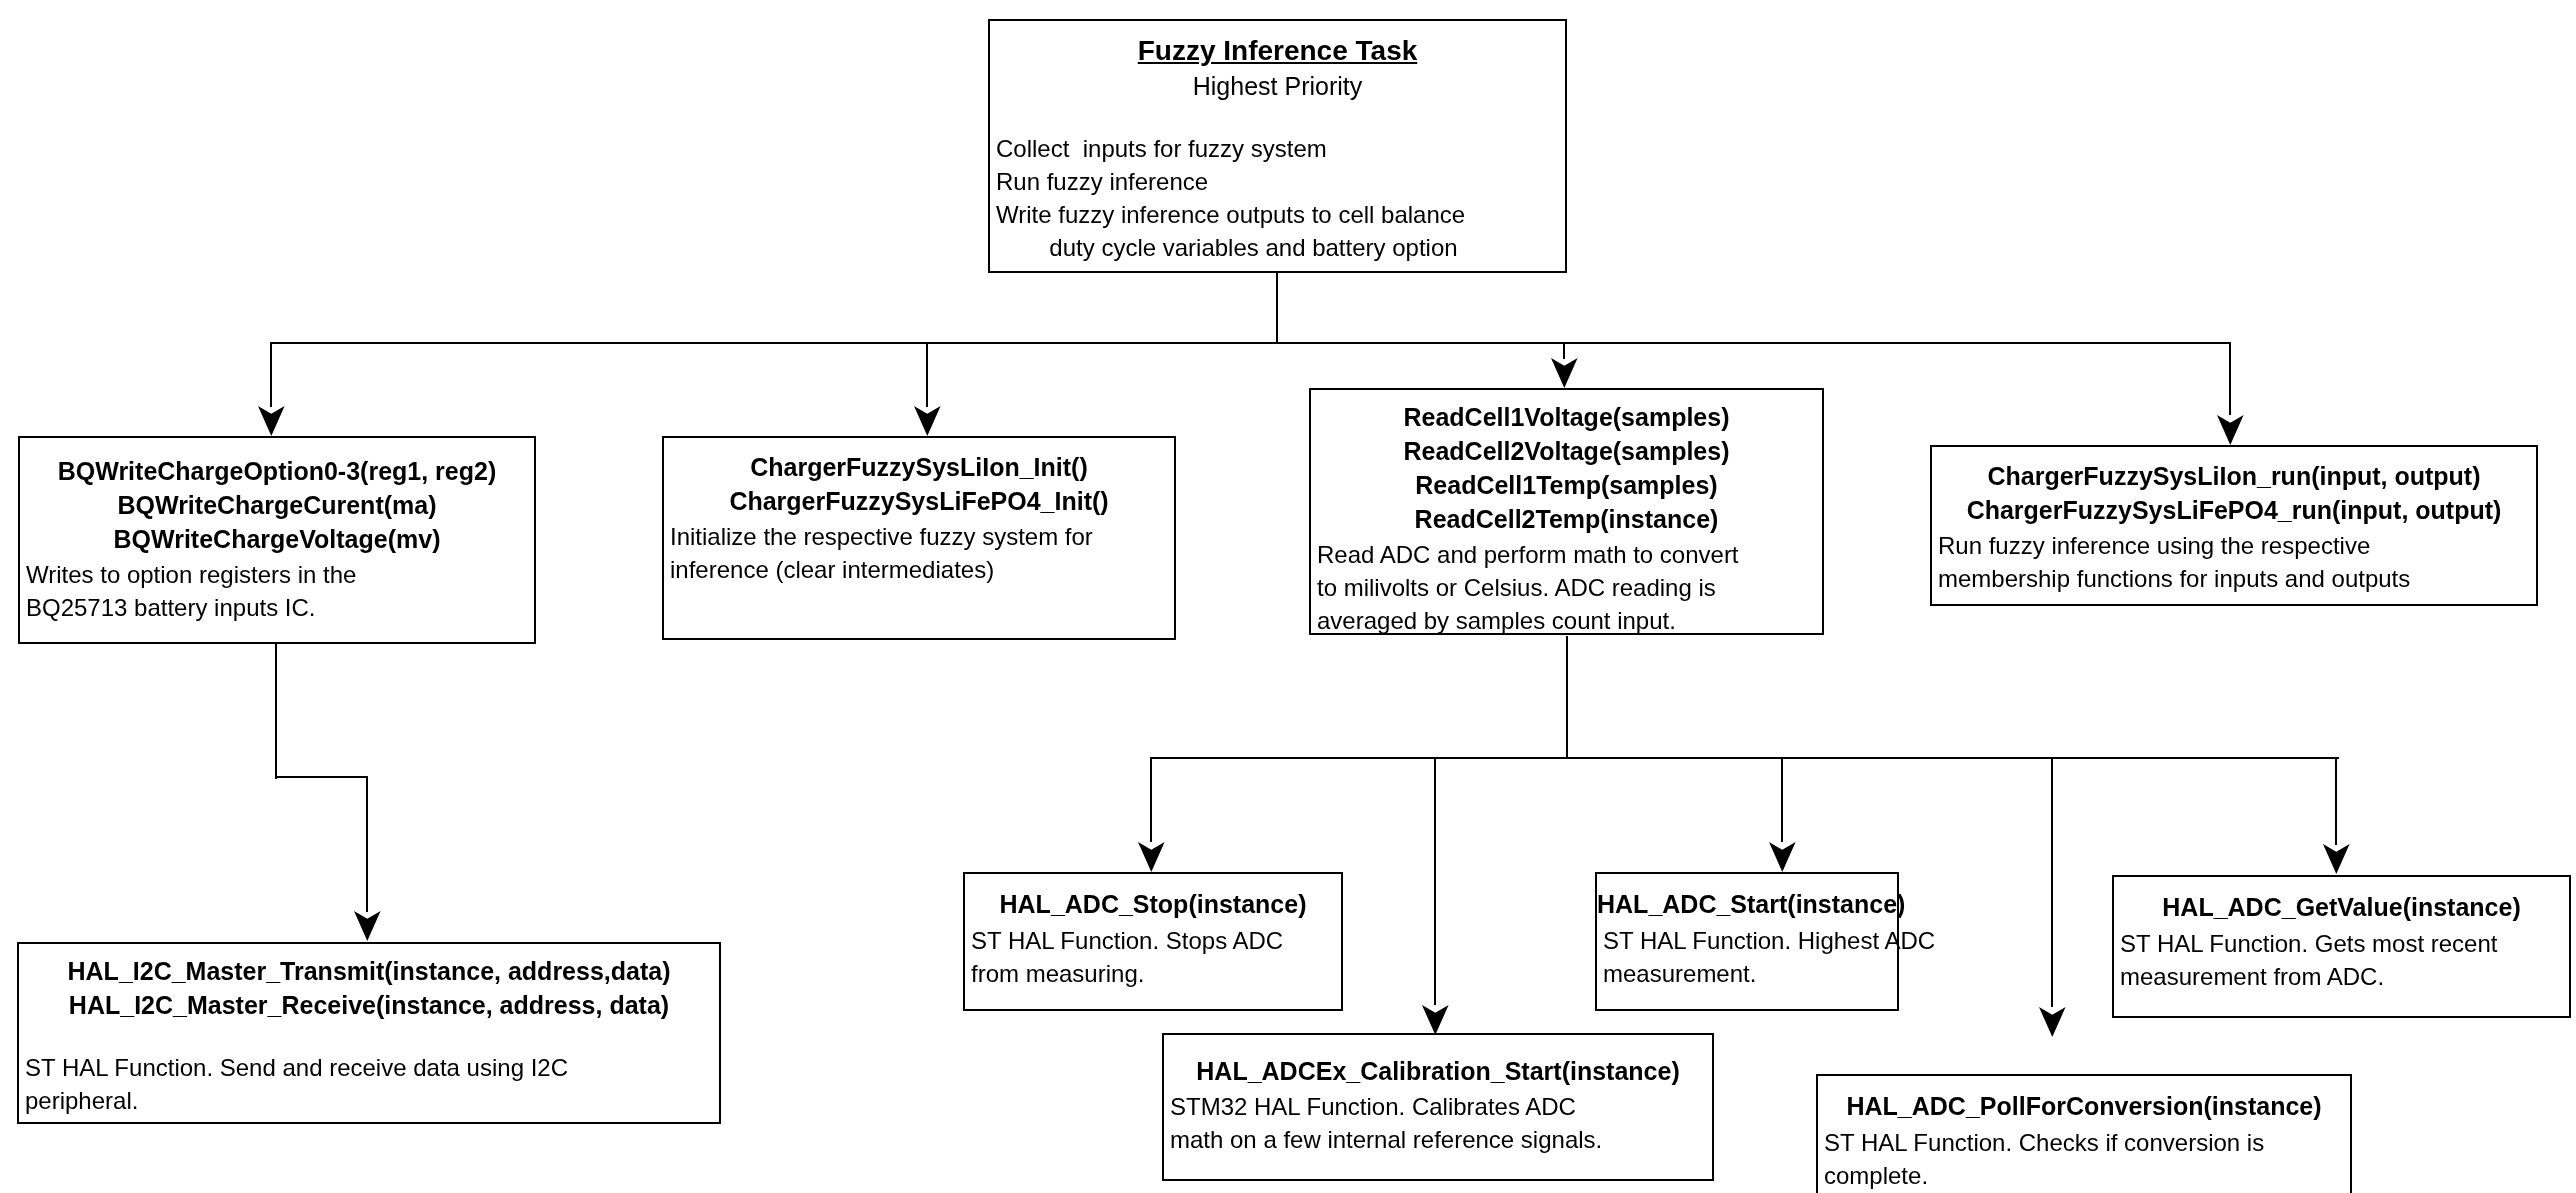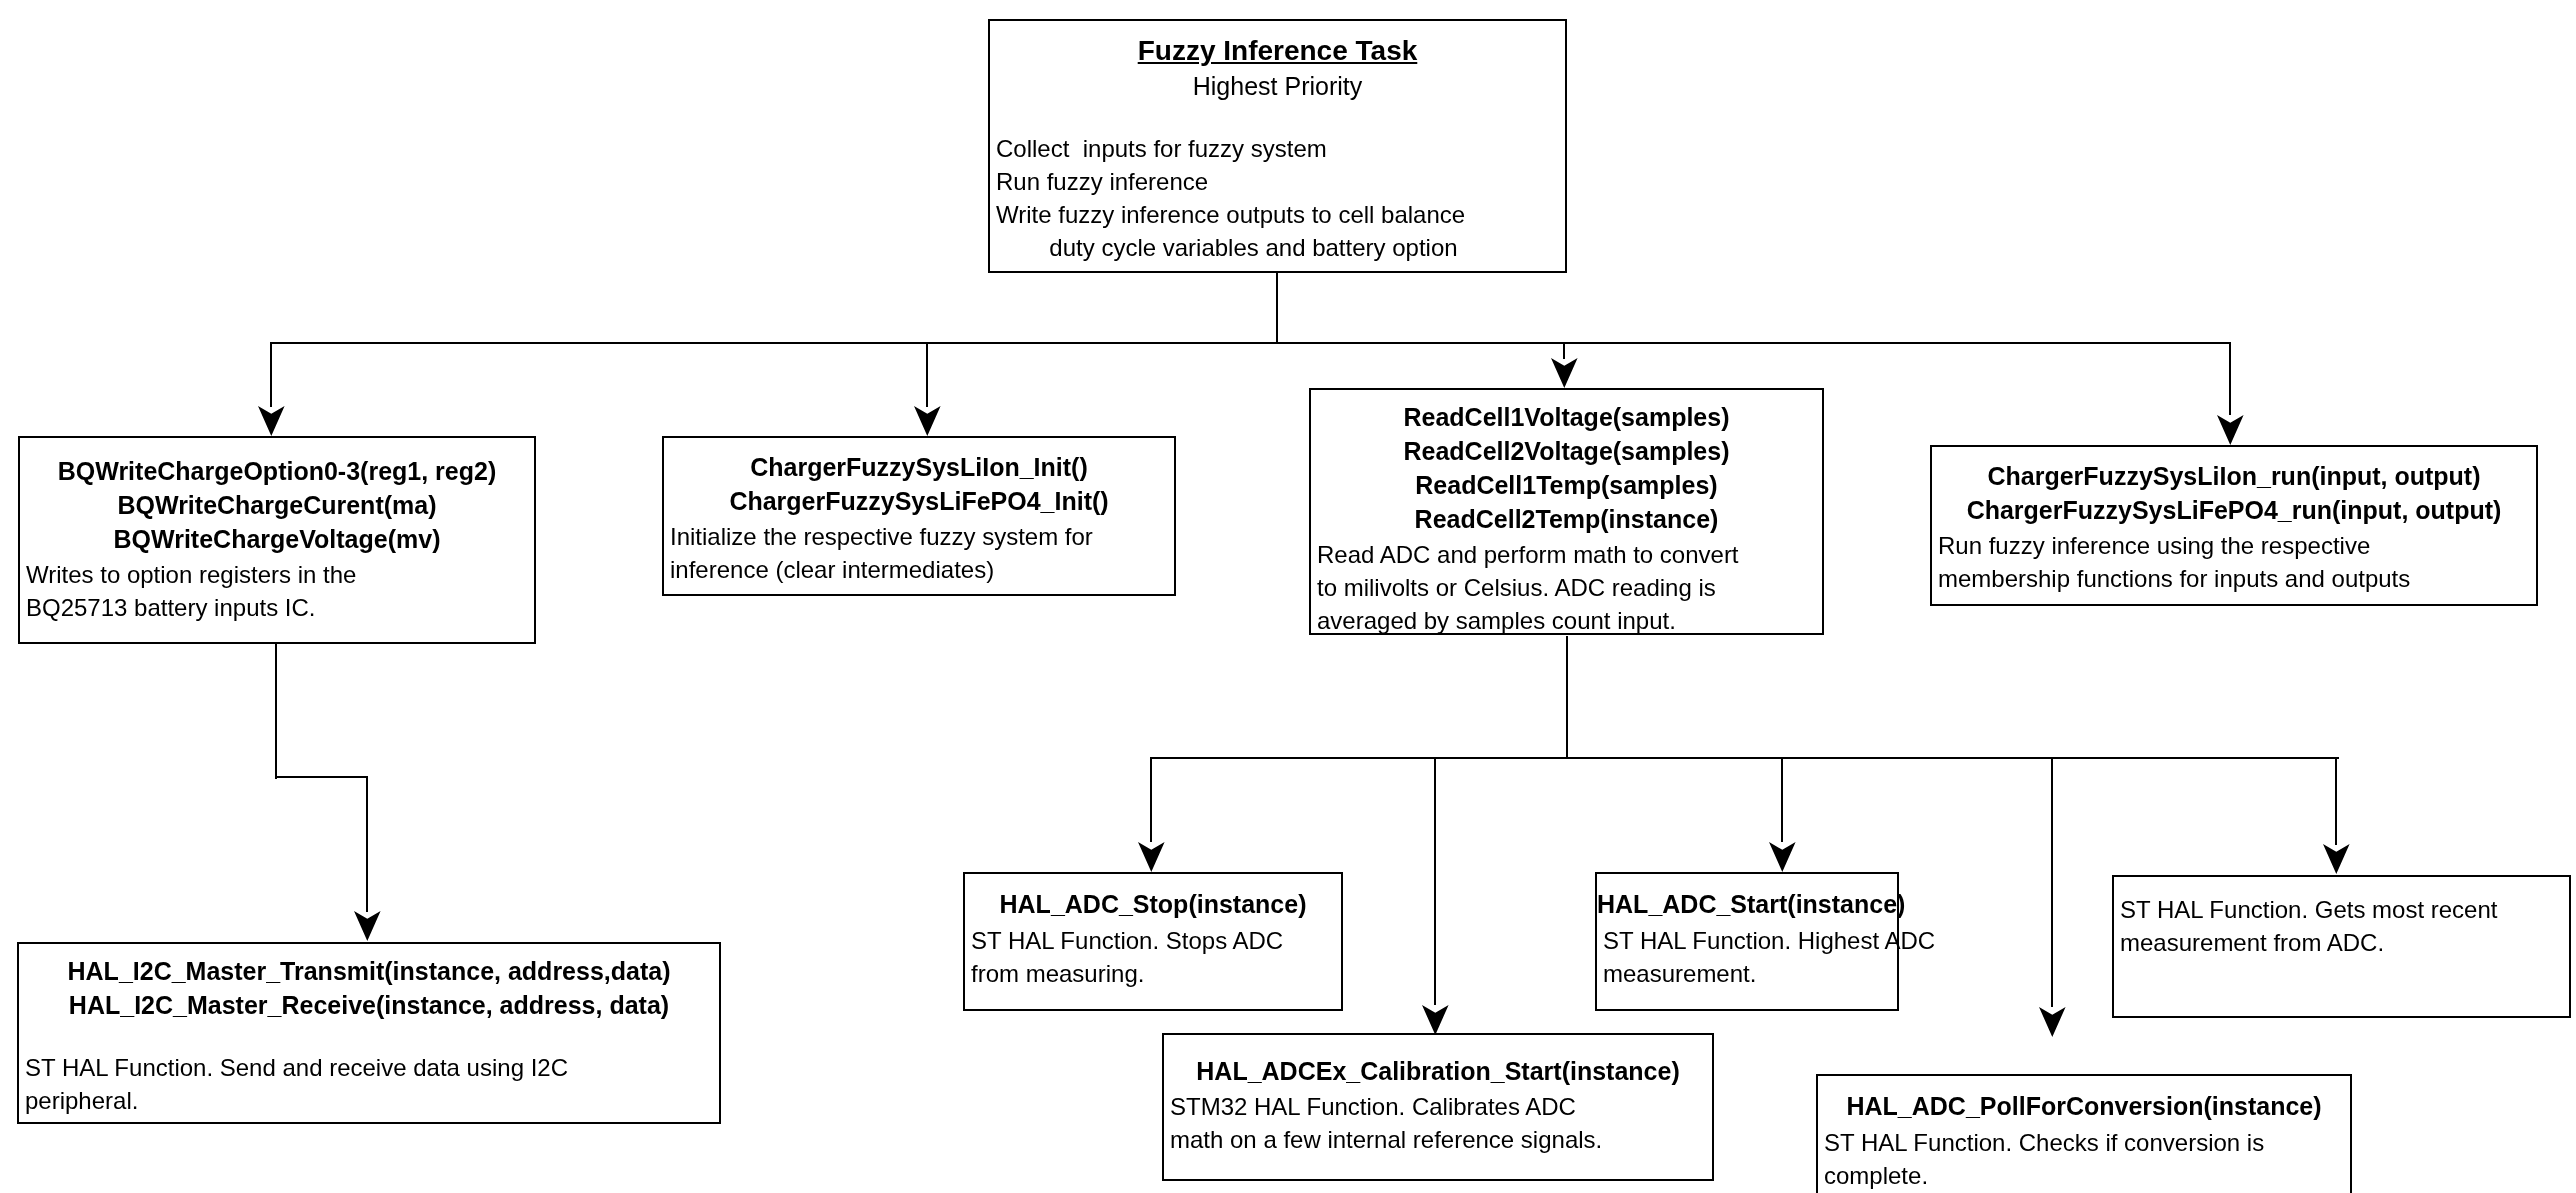--- a/index.html
+++ b/index.html
@@ -18,21 +18,21 @@
   .node-subtitle { font-size:25px; line-height:34px; white-space:pre; }
   .bold-line { font-size:25px; font-weight:bold; line-height:34px; white-space:pre; }
   .body { text-align:left; padding-left:6px; padding-right:3.6px; }
   .body-line { font-size:24px; line-height:33px; white-space:pre; }
   .gap-top { margin-top:29px; }
   .gap-top-sm { margin-top:2.4px; }
 
   
   .b-top   { left:988px; top:19.3px;   width:579px;  height:254px; padding-top:11px; }
   .b-bq    { left:18px;   top:436px;  width:518px;  height:208px; padding-top:15.7px; }
-  .b-init  { left:662px; top:436px;  width:514px;  height:160px; padding-top:12px; }
+  .b-init  { left:662px; top:436px;  width:514px;  height:204px; padding-top:12px; }
   .b-read  { left:1309px; top:388px;  width:515px;  height:247px; padding-top:9.7px; }
   .b-run   { left:1930px; top:445px;  width:608px; height:161px; padding-top:12px; }
   .b-i2c   { left:17px;   top:942px; width:704px; height:182px; padding-top:9.7px; }
   .b-stop  { left:963px; top:872px; width:380px;  height:139px; padding-top:13.3px; }
   .b-start { left:1595px; top:872px; width:304px;  height:139px; padding-top:13.3px; }
   .b-get   { left:2112px; top:875px; width:459px;  height:143px; padding-top:13.3px; }
   .b-cal   { left:1162px; top:1033px; width:552px;  height:148px; padding-top:19px; }
   .b-poll  { left:1786px; top:1074px; width:536px;  height:162px; padding-top:13.3px;margin-left:30px; }
 
   
@@ -173,20 +173,21 @@
 
   <div class="box b-start">
     <div class="bold-line">HAL_ADC_Start(instance)</div>
     <div class="body gap-top-sm">
       <div class="body-line">ST HAL Function. Highest ADC</div>
       <div class="body-line">measurement.</div>
     </div>
   </div>
 
   <div class="box b-get">
+    <div class="bold-line">HAL_ADC_GetValue(instance)</div>
     <div class="body gap-top-sm">
       <div class="body-line">ST HAL Function. Gets most recent</div>
       <div class="body-line">measurement from ADC.</div>
     </div>
   </div>
 
   <div class="box b-cal">
     <div class="bold-line">HAL_ADCEx_Calibration_Start(instance)</div>
     <div class="body gap-top-sm">
       <div class="body-line">STM32 HAL Function. Calibrates ADC</div>

